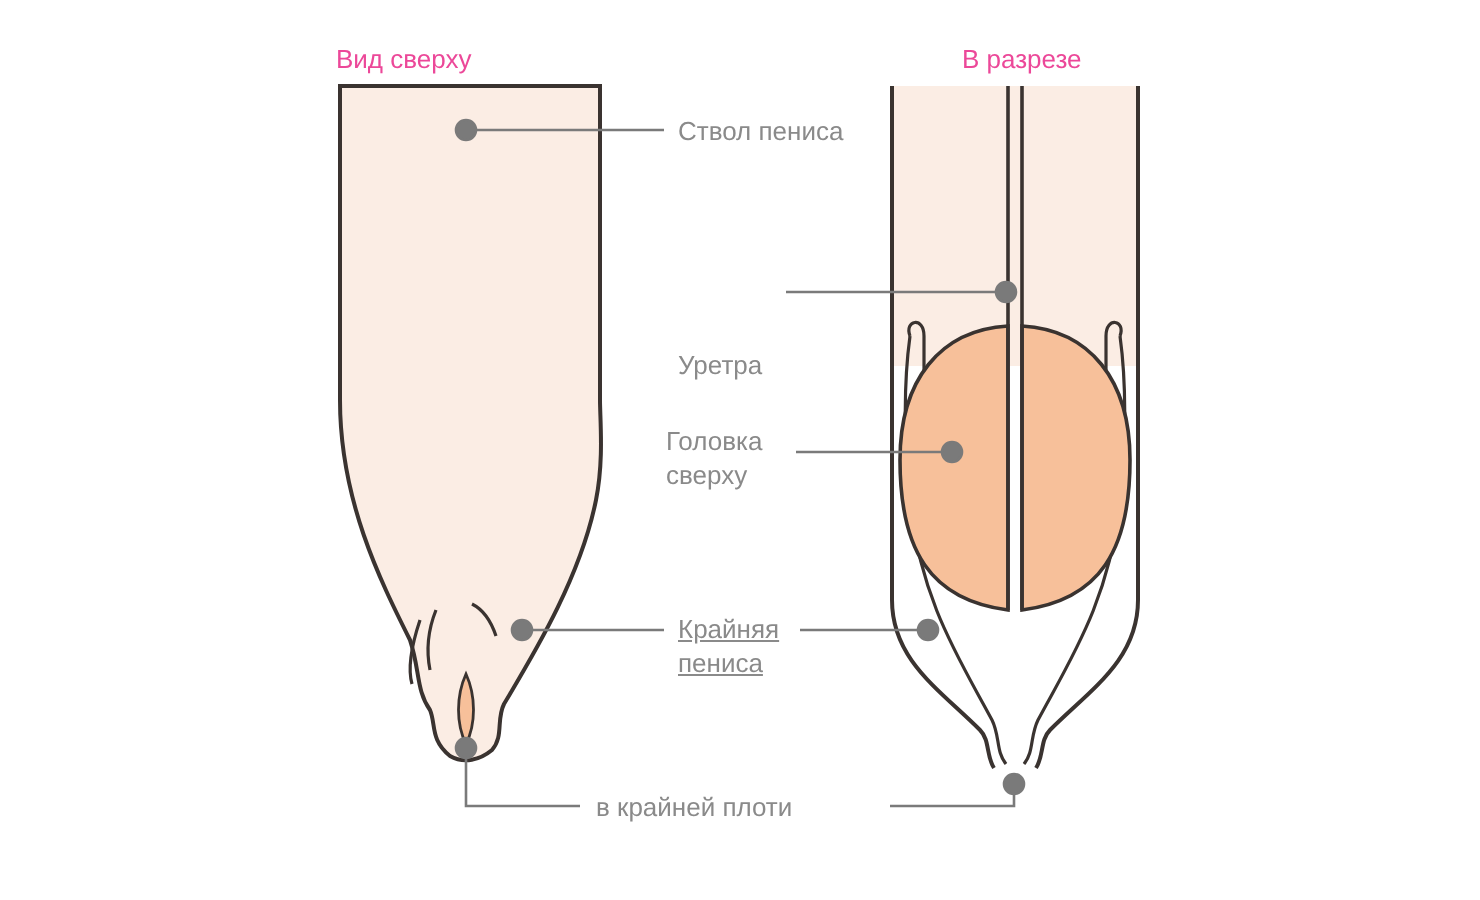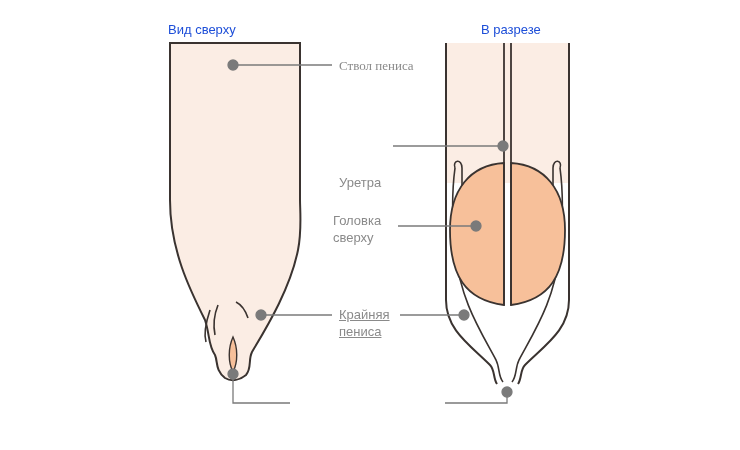--- a/index.html
+++ b/index.html
@@ -1,19 +1,19 @@
 <!DOCTYPE html>
 <html><head>
 <meta charset="utf-8">
 <style>
   html,body{margin:0;padding:0;background:#ffffff;}
   body{width:740px;height:450px;position:relative;overflow:hidden;font-family:"Liberation Sans",sans-serif;}
   svg{position:absolute;left:0;top:0;}
   .lbl{position:absolute;font-size:13px;color:#8a8a8a;line-height:17px;white-space:nowrap;}
-  .title{position:absolute;font-size:13px;color:#1d4ed8;}
+  .title{position:absolute;font-size:13px;color:#ec4899;}
 </style>
 </head>
 <body>
 
 <svg width="740" height="450" viewBox="0 0 740 450">
 
   <g>
     <path d="M170,43 L170,200 C170,250 190,290 205,320 C210,335 208,345 215,355 C218,362 215,370 225,378 C232,382 240,380 246,375 C252,368 248,360 252,352 C265,330 290,290 298,250 C302,230 300,210 300,200 L300,43 Z" fill="#fbede4" stroke="#3a3330" stroke-width="2"></path>
     <path d="M210,310 C205,325 204,335 206,342" fill="none" stroke="#3a3330" stroke-width="1.6"></path>
     <path d="M218,305 C214,315 213,325 215,335" fill="none" stroke="#3a3330" stroke-width="1.6"></path>
@@ -49,24 +49,25 @@
     <polyline points="233,374 233,403 290,403" fill="none"></polyline>
       <circle cx="233" cy="374" r="5"></circle>
     <polyline points="445,403 507,403 507,392" fill="none"></polyline>
       <circle cx="507" cy="392" r="5"></circle>
   </g>
 </svg>
 
 <div class="title" style="left:168px;top:22px;">Вид сверху</div>
 <div class="title" style="left:444px;top:22px;margin-left:37px;">В разрезе</div>
 
-<div class="lbl" style="left:339px;top:57px;font-family:Liberation Serif, serif;">Ствол пениса</div>
+<div class="lbl" style="left:339px;top:57px;">Ствол пениса</div>
 <div class="lbl" style="left:339px;top:138px;margin-top:36px;">Уретра</div>
 <div class="lbl" style="left:333px;top:212px;">
   <div>Головка</div>
   <div>сверху</div>
 </div>
 <div class="lbl" style="left:339px;top:306px;text-decoration:underline;">
   <div>Крайняя</div>
   <div>пениса</div>
 </div>
 <div class="lbl" style="left:298px;top:395px;">
+  <div>в крайней плоти</div>
 </div>
 
 </body></html>

